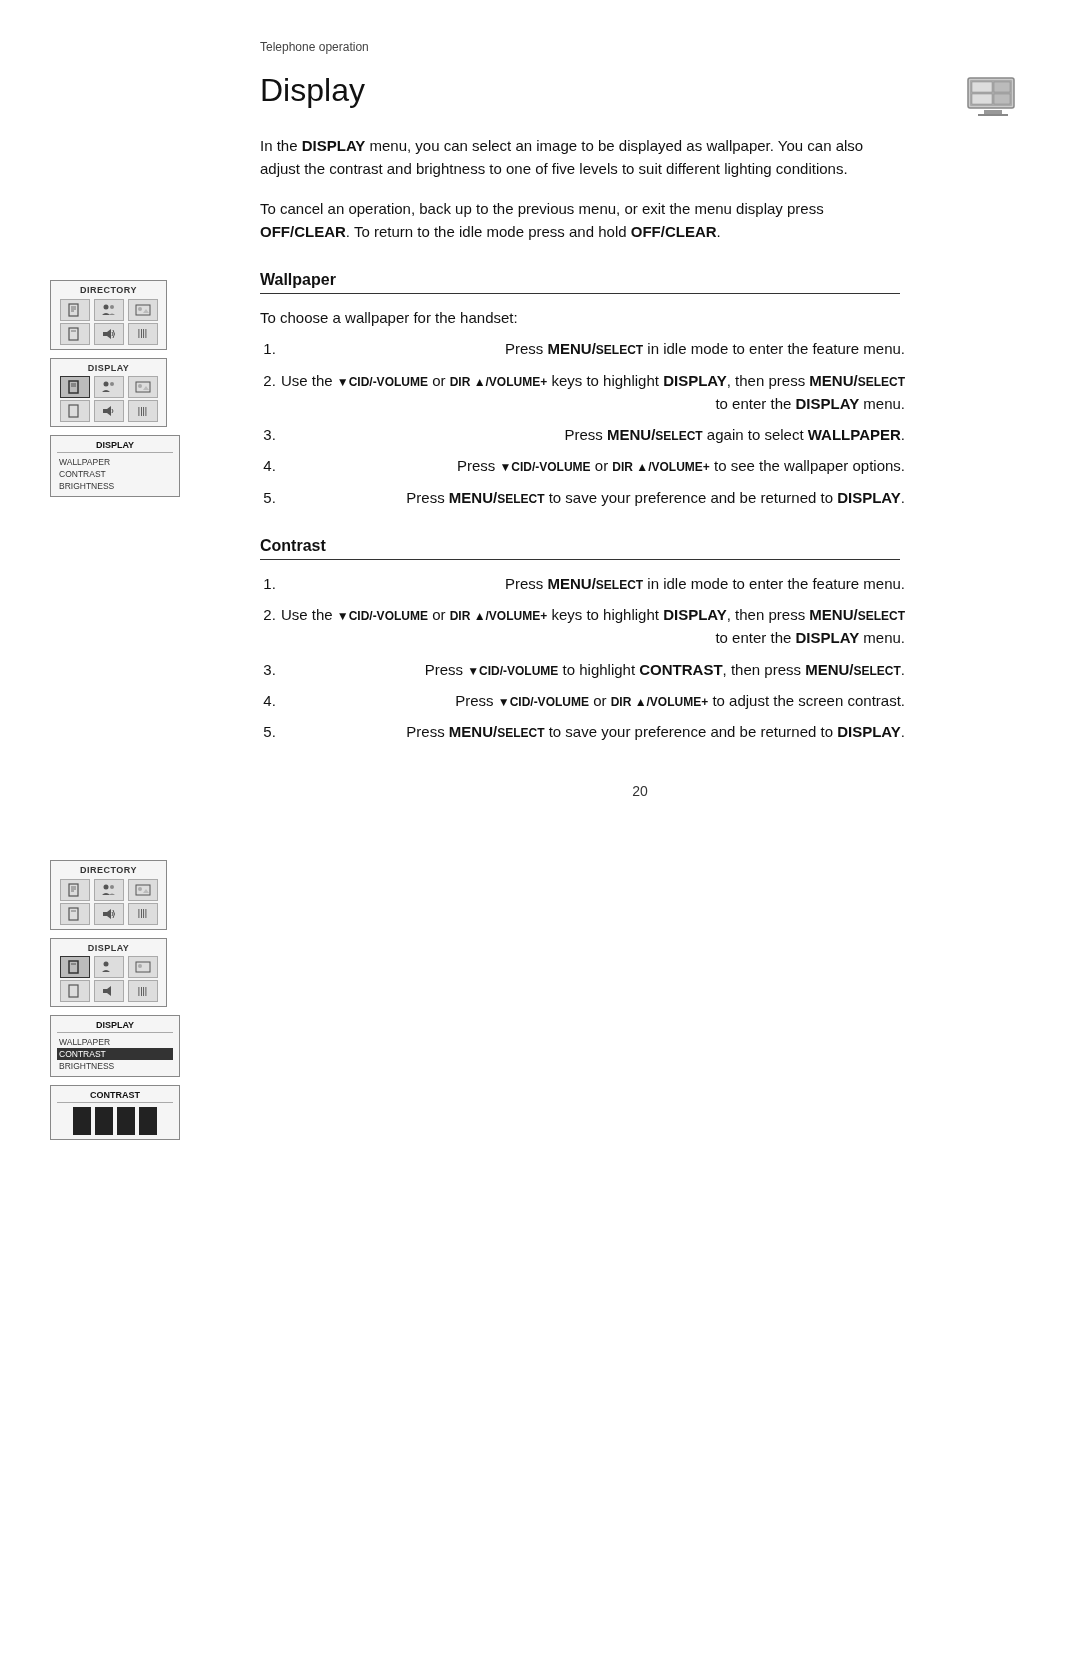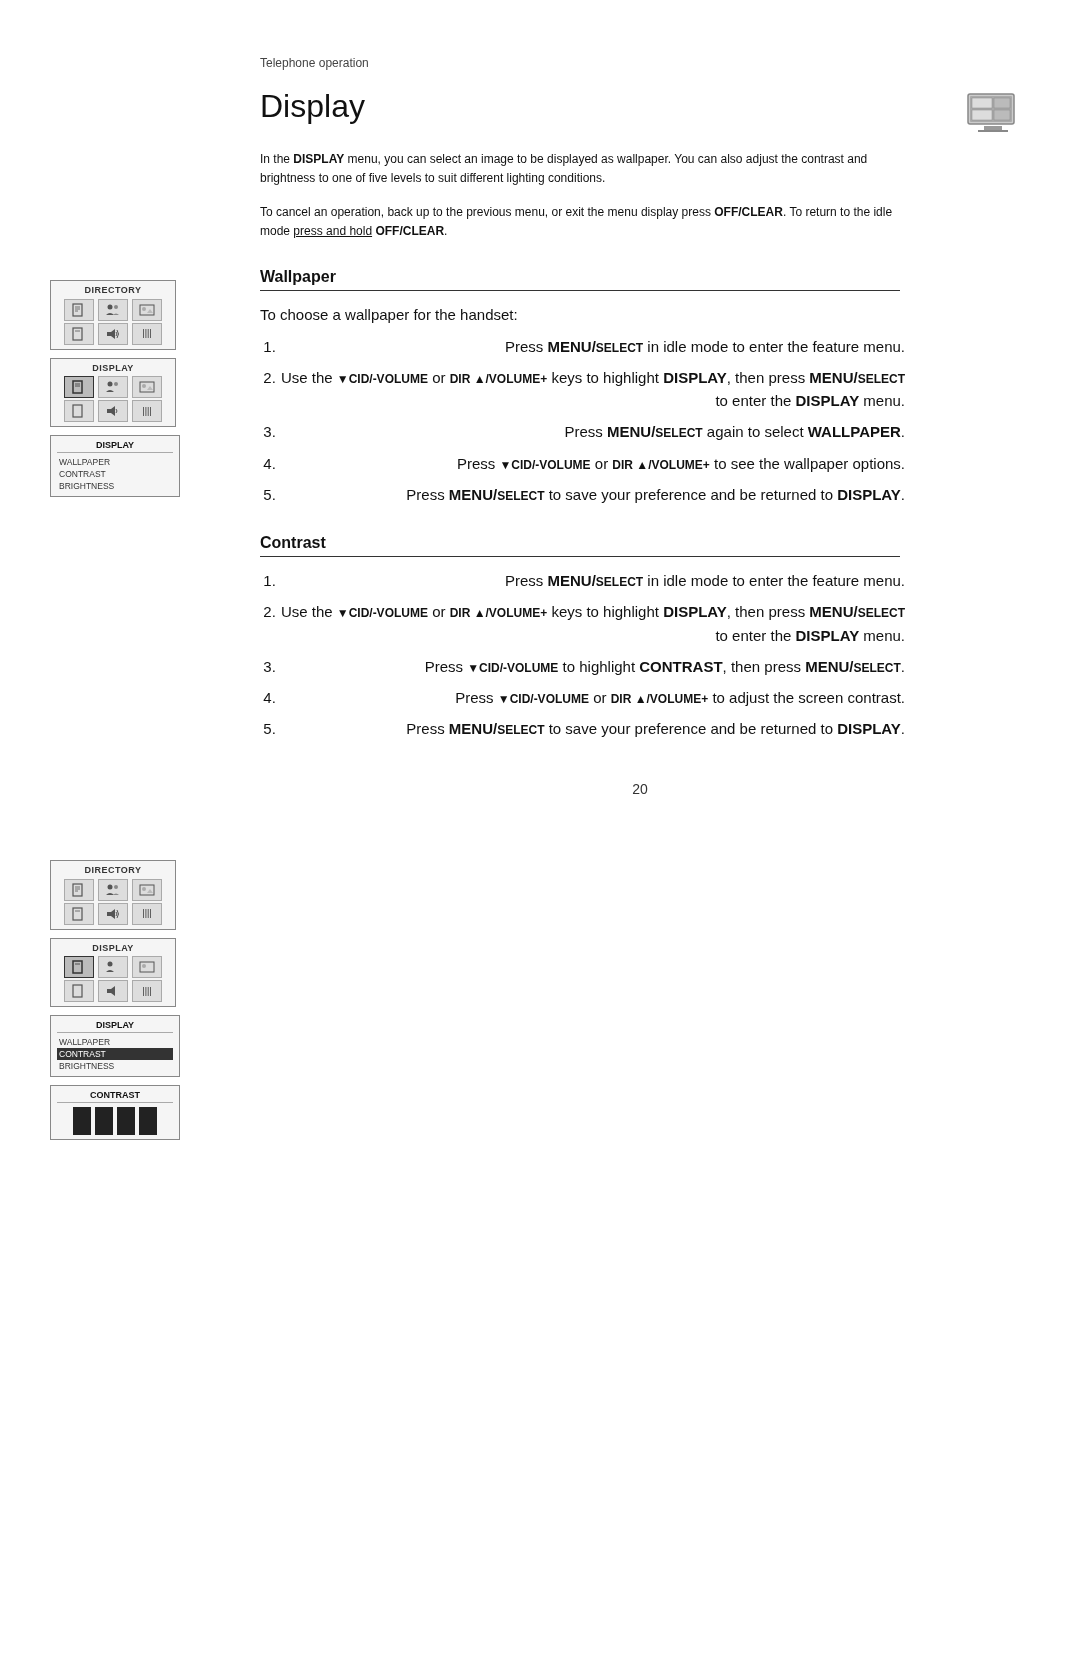--- a/index.html
+++ b/index.html
@@ -9,21 +9,20 @@
       font-size: 15px;
       color: #111;
       width: 1080px;
       min-height: 1669px;
       position: relative;
     }
 
     .page {
       padding: 40px 60px 60px 60px;
       position: relative;
-      margin-top: 16px;
     }
 
     .breadcrumb {
       font-size: 12px;
       color: #444;
       margin-bottom: 18px;
       margin-left: 200px;
     }
 
     .main-content {
@@ -39,21 +38,21 @@
       justify-content: space-between;
     }
 
     .title-icon {
       width: 54px;
       height: 40px;
       margin-top: 4px;
     }
 
     .intro-text {
-      font-size: 12px;
+      font-size: 15px;
       line-height: 1.55;
       margin-bottom: 16px;
       max-width: 640px;
     }
 
     .section-heading {
       font-size: 16px;
       font-weight: bold;
       border-bottom: 1px solid #333;
       padding-bottom: 4px;
@@ -79,21 +78,20 @@
       line-height: 1.55;
       margin-bottom: 8px;
       text-align: right;
     }
 
     b, strong {
       font-weight: bold;
     }
 
     .underline {
-      text-decoration: underline;
     }
 
     
     .left-column {
       position: absolute;
       left: 50px;
       top: 280px;
       width: 140px;
       display: flex;
       flex-direction: column;
@@ -110,21 +108,21 @@
       gap: 8px;
     }
 
     .phone-screen {
       border: 1.5px solid #888;
       background: #f5f5f5;
       padding: 4px 0;
       font-size: 8px;
       line-height: 1.3;
       position: relative;
-      width: 126px;
+      width: 117px;
     }
 
     .phone-label {
       text-align: center;
       font-size: 9px;
       font-weight: bold;
       letter-spacing: 0.5px;
       color: #333;
       margin-bottom: 2px;
     }

